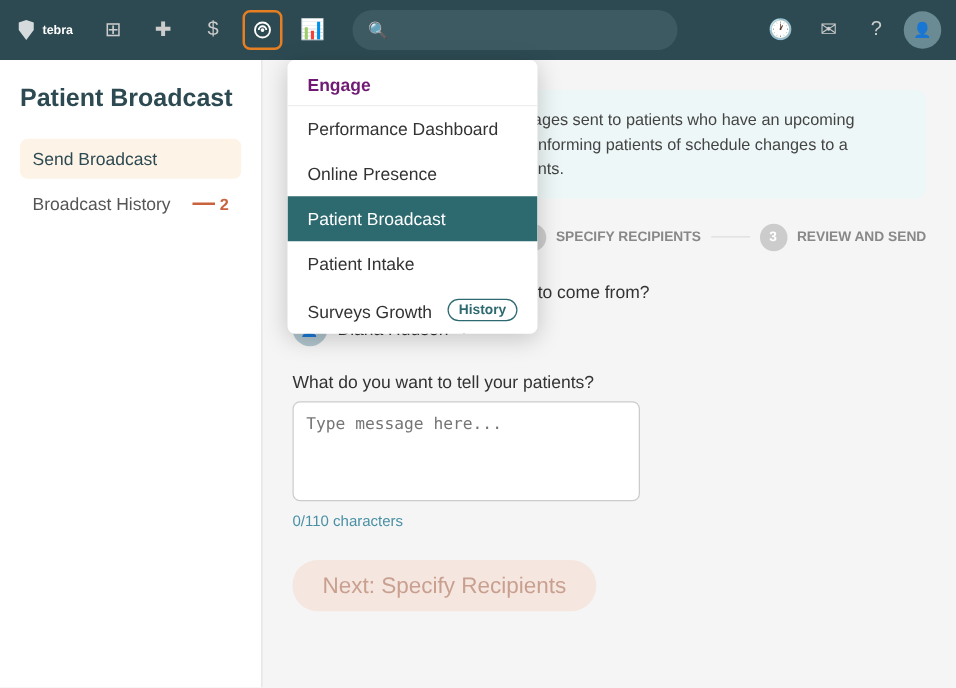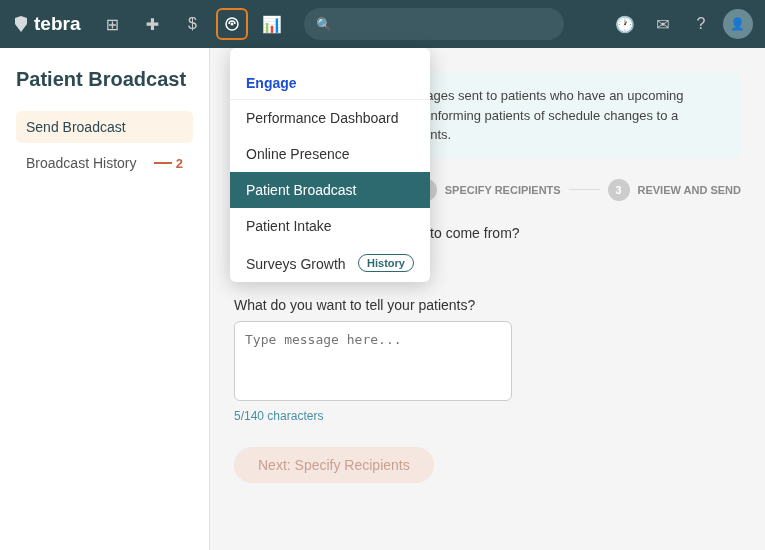--- a/index.html
+++ b/index.html
@@ -18,21 +18,21 @@
     }
     .nav-logo {
       color: white;
       font-size: 18px;
       font-weight: 700;
       display: flex;
       align-items: center;
       gap: 4px;
       margin-right: 8px;
     }
-    .nav-logo span { font-size: 19px; }
+    .nav-logo span { font-size: 10px; }
     .nav-icon-btn {
       color: #ccc;
       background: none;
       border: none;
       cursor: pointer;
       width: 32px;
       height: 32px;
       display: flex;
       align-items: center;
       justify-content: center;
@@ -229,43 +229,43 @@
       margin-top: 4px;
     }
 
     
     .next-btn {
       margin-top: 24px;
       background: #f5e6e0;
       border: none;
       border-radius: 20px;
       padding: 10px 24px;
-      font-size: 14px;
+      font-size: 18px;
       color: #c9a090;
       cursor: pointer;
     }
 
     
     .dropdown-overlay {
       position: absolute;
       top: 0;
       left: 230px;
       width: 200px;
       background: white;
       border-radius: 6px;
       box-shadow: 0 4px 20px rgba(0,0,0,0.2);
       z-index: 200;
       padding: 0;
       overflow: hidden;
     }
     .dropdown-section-label {
       font-size: 14px;
       font-weight: 600;
-      color: #1d4ed8;
-      padding: 27px 16px 8px;
+      color: #701a75;
+      padding: 12px 16px 8px;
       border-bottom: 1px solid #eee;
     }
     .dropdown-item {
       padding: 10px 16px;
       font-size: 14px;
       color: #333;
       cursor: pointer;
       display: flex;
       align-items: flex-end;
       gap: 8px;
@@ -372,21 +372,21 @@
     <div class="form-label">Who do you want the message to come from?</div>
     <div class="sender-row">
       <div class="sender-avatar">👤</div>
       <span class="sender-name">Diana Hudson</span>
       <span class="sender-chevron">∨</span>
     </div>
 
     
     <div class="form-label">What do you want to tell your patients?</div>
     <textarea class="message-textarea" placeholder="Type message here..." style=""></textarea>
-    <div class="char-count">5/140 characters</div>
+    <div class="char-count">0/110 characters</div>
 
     <button class="next-btn">Next: Specify Recipients</button>
 
     
     <div class="dropdown-overlay" style="top: 48px; left: 230px; position: fixed;">
       <div class="dropdown-section-label">Engage</div>
       <div class="dropdown-item">
         <span>Performance Dashboard</span>
       </div>
       <div class="dropdown-item">

